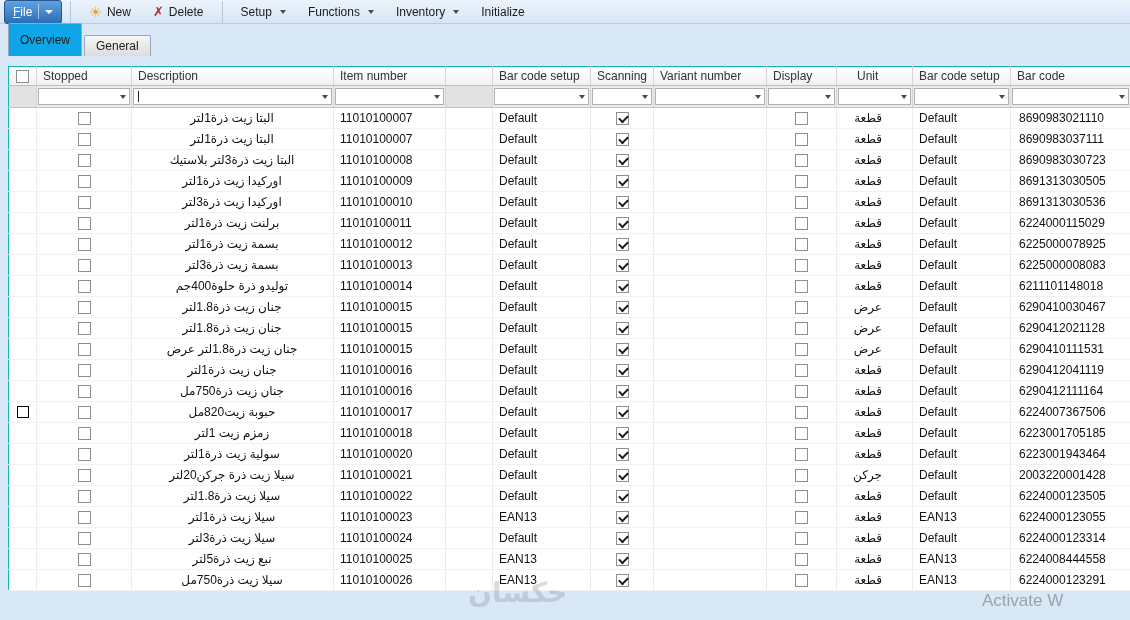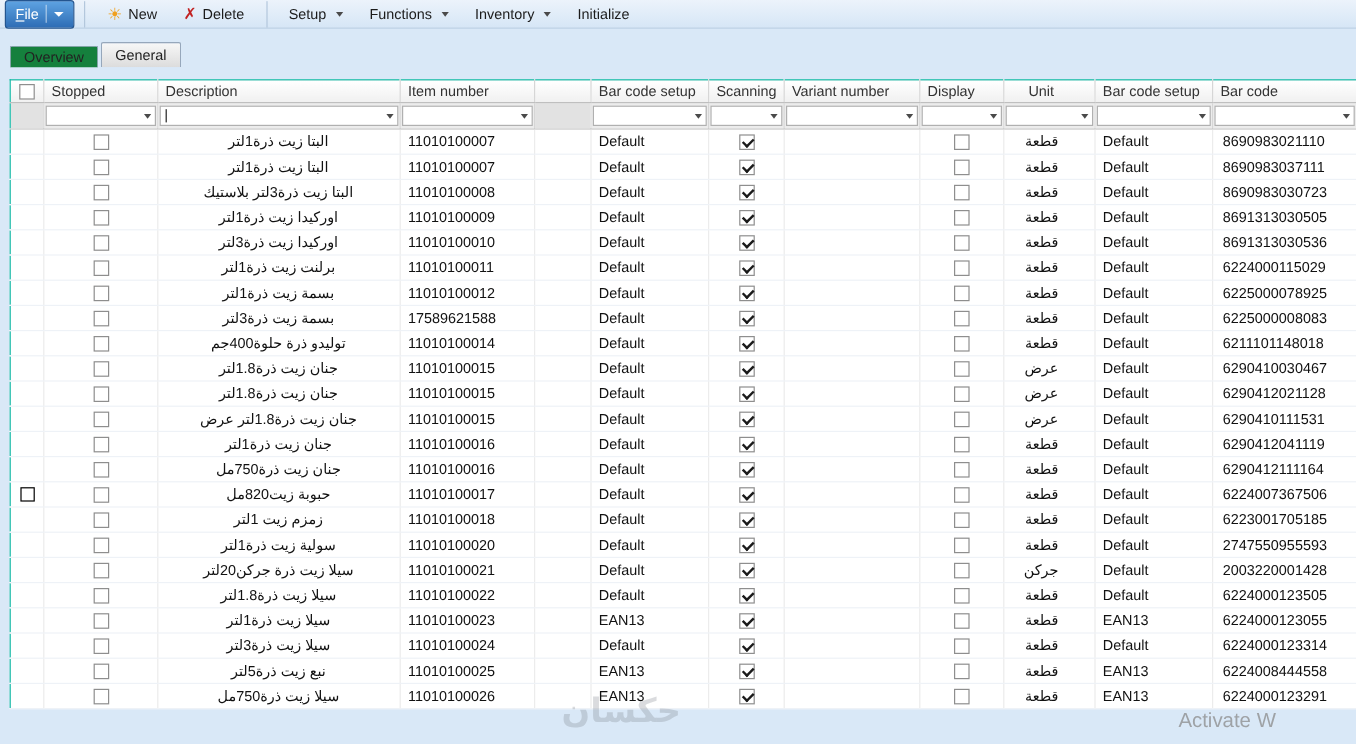--- a/index.html
+++ b/index.html
@@ -38,21 +38,21 @@
   
   .tabstrip {
     height:32px; background:#d9e8f7; display:flex; align-items:flex-end;
     padding:0 0 0 8px; gap:2px;
   }
   .tab {
     height:21px; padding:0 11px; display:flex; align-items:center;
     border:1px solid #96a7bb; border-bottom:none; border-radius:2px 2px 0 0;
     background:linear-gradient(#f7f7f7,#dcdcdc); color:#222; cursor:default;
   }
-  .tab.active { background:#15803d; height:18px; position:relative; z-index:2;align-items:center; }
+  .tab.active { background:#0ea5e9; height:33px; position:relative; z-index:2;align-items:center; }
 
   
   .content { padding:10px 0 0 8px; }
   table.grid {
     border-collapse:collapse; table-layout:fixed; width:1122px;
     background:#fff; border:1px solid #14b8a6;
   }
   table.grid th, table.grid td { overflow:hidden; white-space:nowrap; }
   th.hdr {
     height:19px; font-weight:normal; font-size:12px; color:#333; text-align:left;
@@ -339,21 +339,21 @@
     <td class="cell"></td>
     <td class="cell c-center"><span class="cb"></span></td>
     <td class="cell c-unit">قطعة</td>
     <td class="cell c-setup">Default</td>
     <td class="cell c-barcode">6225000078925</td>
   </tr>
           <tr>
     <td class="cell c-center"></td>
     <td class="cell c-center"><span class="cb"></span></td>
     <td class="cell c-desc">بسمة زيت ذرة3لتر</td>
-    <td class="cell c-item">17589621588</td>
+    <td class="cell c-item">11010100013</td>
     <td class="cell"></td>
     <td class="cell c-setup">Default</td>
     <td class="cell c-center"><span class="cb checked"></span></td>
     <td class="cell"></td>
     <td class="cell c-center"><span class="cb"></span></td>
     <td class="cell c-unit">قطعة</td>
     <td class="cell c-setup">Default</td>
     <td class="cell c-barcode">6225000008083</td>
   </tr>
           <tr>
@@ -475,21 +475,21 @@
     <td class="cell c-center"><span class="cb"></span></td>
     <td class="cell c-desc">سولية زيت ذرة1لتر</td>
     <td class="cell c-item">11010100020</td>
     <td class="cell"></td>
     <td class="cell c-setup">Default</td>
     <td class="cell c-center"><span class="cb checked"></span></td>
     <td class="cell"></td>
     <td class="cell c-center"><span class="cb"></span></td>
     <td class="cell c-unit">قطعة</td>
     <td class="cell c-setup">Default</td>
-    <td class="cell c-barcode">2747550955593</td>
+    <td class="cell c-barcode">6223001943464</td>
   </tr>
           <tr>
     <td class="cell c-center"></td>
     <td class="cell c-center"><span class="cb"></span></td>
     <td class="cell c-desc">سيلا زيت ذرة جركن20لتر</td>
     <td class="cell c-item">11010100021</td>
     <td class="cell"></td>
     <td class="cell c-setup">Default</td>
     <td class="cell c-center"><span class="cb checked"></span></td>
     <td class="cell"></td>

